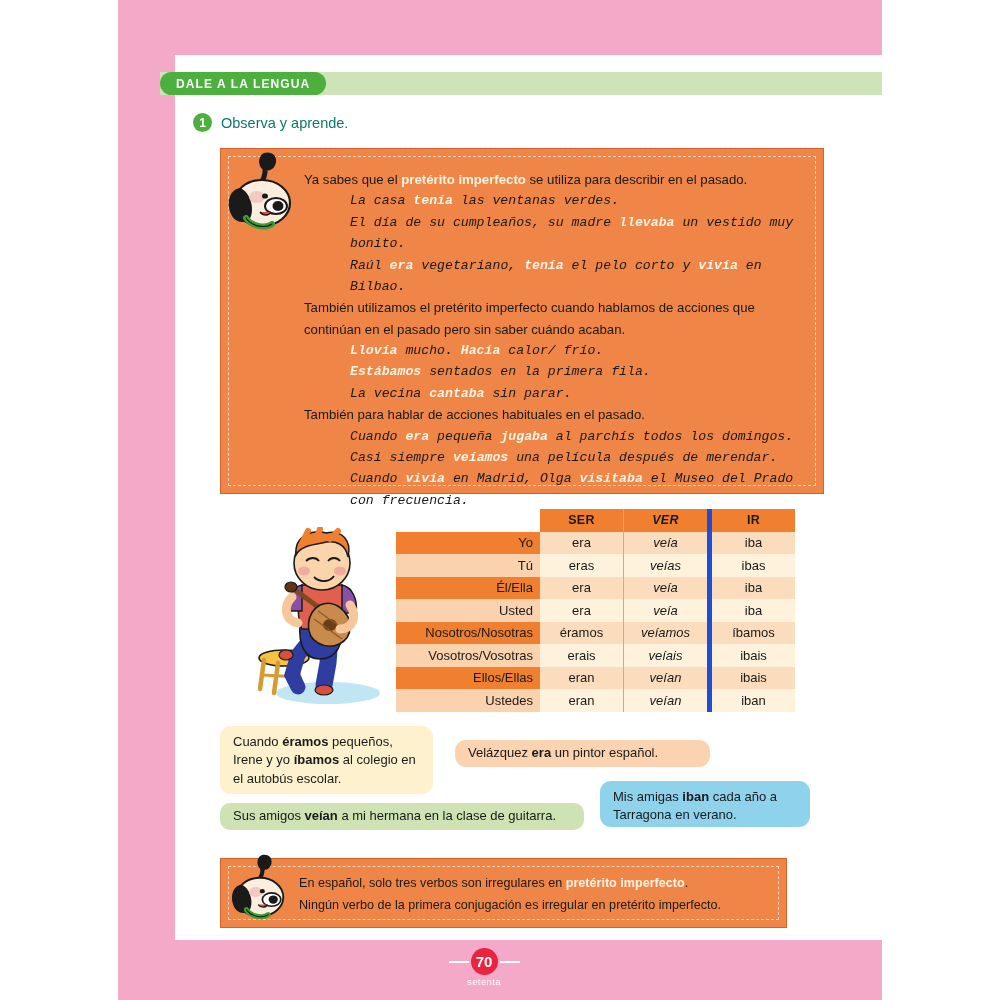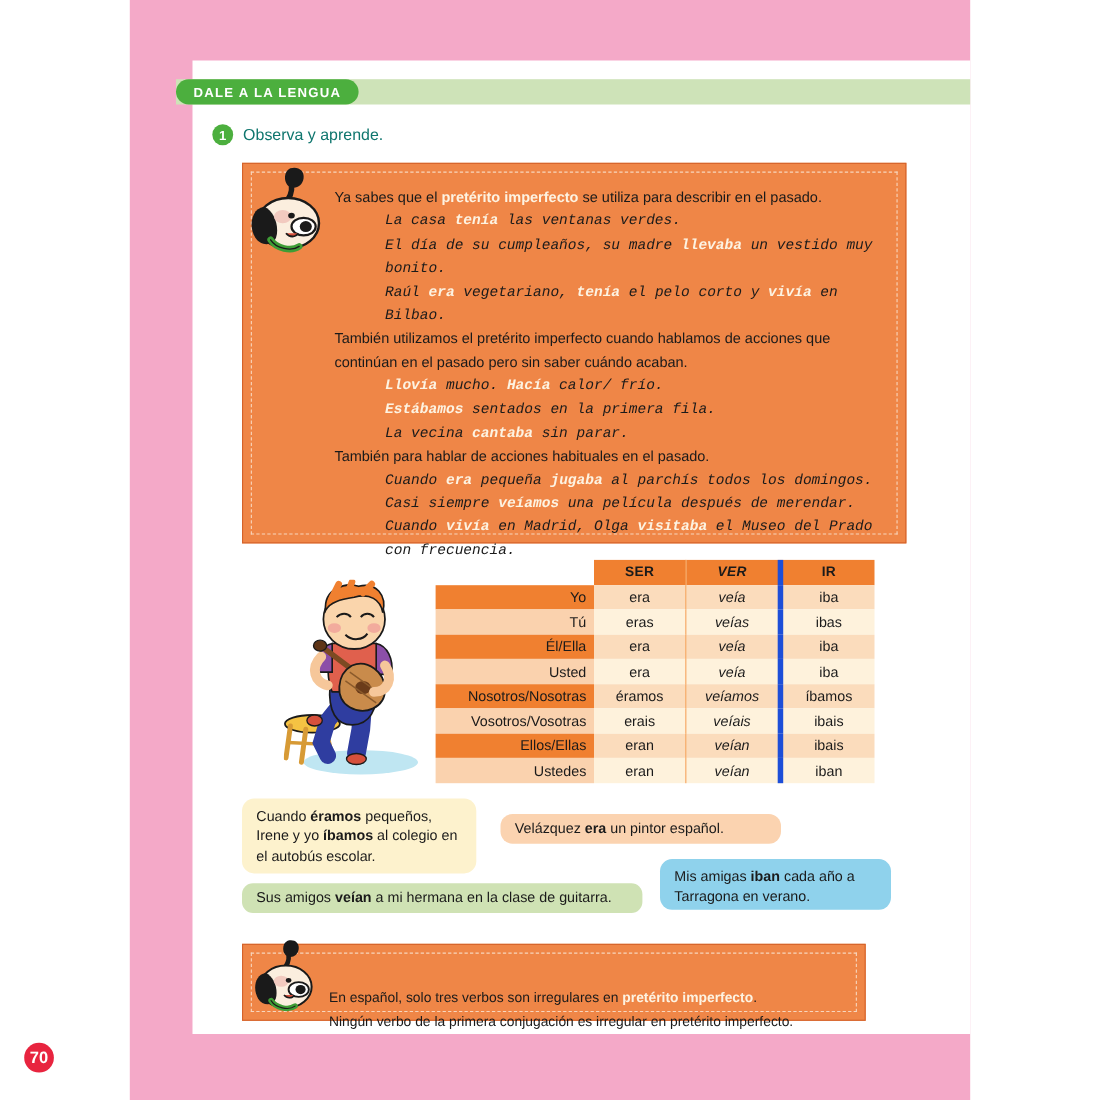--- a/index.html
+++ b/index.html
@@ -50,21 +50,21 @@
   }
   .orange-inner{
     position:absolute;inset:7px;border:1px dashed #f8d6bd;
     box-sizing:border-box;pointer-events:none;
   }
   #box-main{left:220px;top:148px;width:602px;height:344px;}
   #box-note{left:220px;top:858px;width:565px;height:68px;}
 
   .ob-text{position:absolute;color:#1a1a1a;}
   #box-main .ob-text{left:83px;top:20px;width:500px;font-size:13.2px;line-height:1.62;}
-  #box-note .ob-text{left:78px;top:14px;width:475px;font-size:12.6px;line-height:1.72;margin-top:24px;}
+  #box-note .ob-text{left:78px;top:14px;width:475px;font-size:12.6px;line-height:1.72;}
   .para{margin:0 0 0 0;}
   .para + .para{}
   .ex-line{font-style:italic;padding-left:46px;display:block;font-family:Liberation Mono, monospace;}
   .hl{color:#fdf3e2;font-weight:bold;}
   .hl-i{color:#fdf3e2;font-weight:bold;font-style:italic;}
   .bold{font-weight:bold;}
 
   
   .dog{position:absolute;}
   #dog-main{left:224px;top:150px;width:74px;height:82px;}
@@ -104,21 +104,21 @@
   #bub-yellow{left:220px;top:726px;width:213px;height:68px;background:#fdf2cd;}
   #bub-orange{left:455px;top:740px;width:255px;height:27px;background:#fbd3b0;
               display:flex;align-items:center;}
   #bub-blue{left:600px;top:781px;width:210px;height:46px;background:#8fd2ec;}
   #bub-green{left:220px;top:803px;width:364px;height:27px;background:#cfe2b4;
              display:flex;align-items:center;border-radius:10px;}
 
   
   #footer{
     position:absolute;left:0;top:948px;width:968px;
-    display:flex;flex-direction:row;align-items:center;
+    display:flex;flex-direction:column;align-items:center;
   }
   #pg-row{display:flex;align-items:center;}
   .pg-dash{width:20px;height:2px;background:#ffffff;}
   #pg-circle{
     width:27px;height:27px;border-radius:50%;background:#e8243f;
     color:#ffffff;font-weight:bold;font-size:15px;
     display:flex;align-items:center;justify-content:center;
     margin:0 2px;
   }
   #pg-word{color:#ffffff;font-size:9.5px;margin-top:1px;letter-spacing:.4px;}

